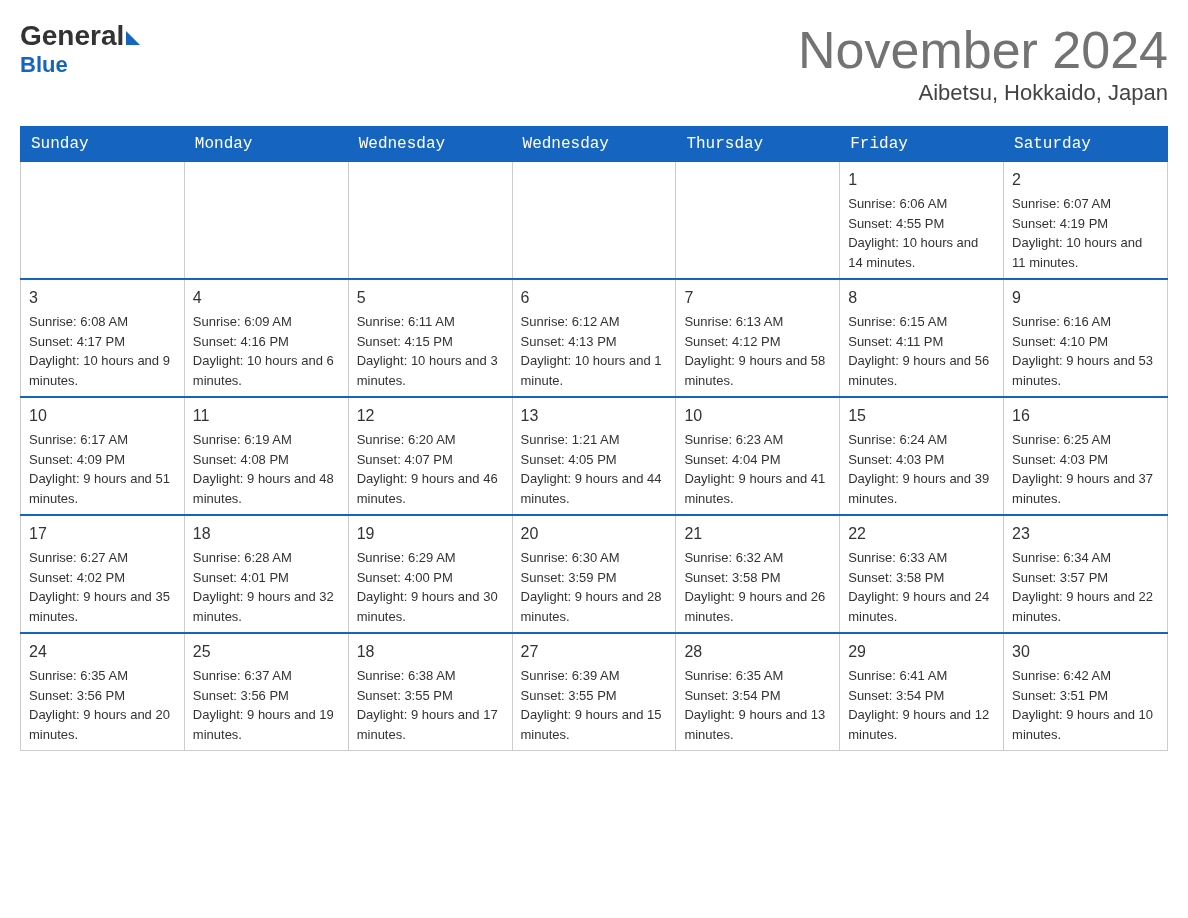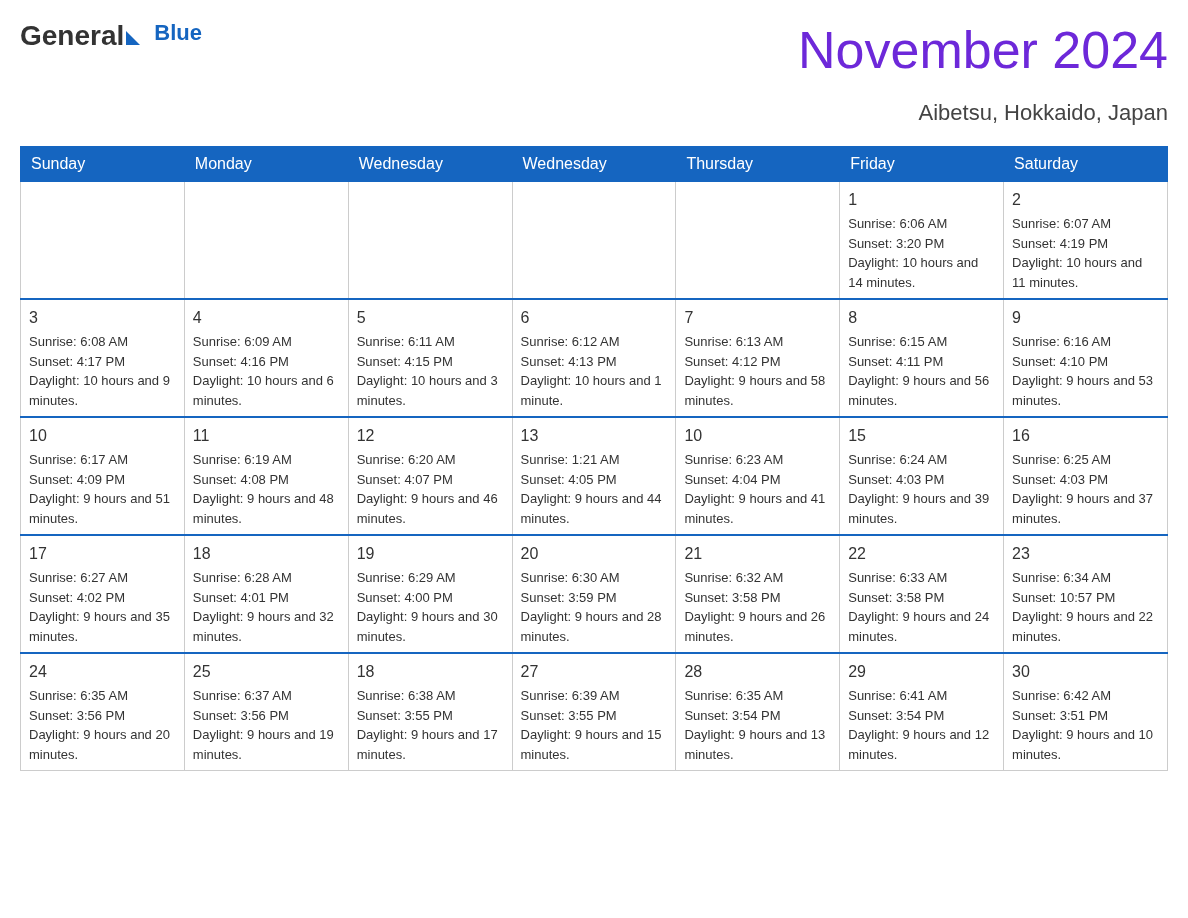--- a/index.html
+++ b/index.html
@@ -11,20 +11,21 @@
       min-height: 918px;
     }
     .header {
       display: flex;
       justify-content: space-between;
       align-items: flex-start;
       margin-bottom: 20px;
     }
     .logo {
       display: flex;
+      flex-direction: column;
       align-items: flex-start;
     }
     .logo-text {
       display: flex;
       align-items: center;
       font-size: 28px;
       font-weight: bold;
       color: #333;
     }
     .logo-general { color: #333; }
@@ -34,47 +35,48 @@
       border-left: 14px solid #1565c0;
       border-top: 14px solid transparent;
       border-bottom: 0px solid transparent;
       margin-left: 2px;
       margin-top: 4px;
     }
     .logo-sub {
       font-size: 22px;
       font-weight: bold;
       color: #1565c0;
-      margin-left: 14px;
+      margin-left: 0;
     }
     .title-section {
       text-align: right;
     }
     .month-title {
       font-size: 52px;
       font-weight: normal;
-      color: #6d28d9;
+      color: #737373;
     }
     .location {
       font-size: 22px;
       color: #444;
-      margin-top: 20px;
+      margin-top: 0;
     }
     .calendar {
       width: 100%;
       border-collapse: collapse;
     }
     .calendar thead th {
       background-color: #1565c0;
       color: #fff;
       padding: 8px 10px;
       font-size: 16px;
       font-weight: normal;
       text-align: left;
       border: 1px solid #1565c0;
+      font-family: Liberation Mono, monospace;
     }
     .calendar tbody td {
       border: 1px solid #ccc;
       vertical-align: top;
       padding: 6px 8px;
       width: calc(100% / 7);
       min-height: 110px;
       height: 110px;
     }
     .cell-content { font-size: 13px; color: #333; line-height: 1.5; }
@@ -120,21 +122,21 @@
       </tr>
   </thead>
   <tbody id="calendar-body">
   <tr>
         <td class="empty-cell"></td>
         <td class="empty-cell"></td>
         <td class="empty-cell"></td>
         <td class="empty-cell"></td>
         <td class="empty-cell"></td>
         <td>
-          <div class="cell-content"><span class="day-number">1</span><span>Sunrise: 6:06 AM</span><br><span>Sunset: 3:20 PM</span><br><span>Daylight: 10 hours and 14 minutes.</span></div>
+          <div class="cell-content"><span class="day-number">1</span><span>Sunrise: 6:06 AM</span><br><span>Sunset: 4:55 PM</span><br><span>Daylight: 10 hours and 14 minutes.</span></div>
         </td>
         <td>
           <div class="cell-content"><span class="day-number">2</span><span>Sunrise: 6:07 AM</span><br><span>Sunset: 4:19 PM</span><br><span>Daylight: 10 hours and 11 minutes.</span></div>
         </td>
       </tr>
       <tr class="row-divider">
         <td>
           <div class="cell-content"><span class="day-number">3</span><span>Sunrise: 6:08 AM</span><br><span>Sunset: 4:17 PM</span><br><span>Daylight: 10 hours and 9 minutes.</span></div>
         </td>
         <td>
@@ -192,21 +194,21 @@
         <td>
           <div class="cell-content"><span class="day-number">20</span><span>Sunrise: 6:30 AM</span><br><span>Sunset: 3:59 PM</span><br><span>Daylight: 9 hours and 28 minutes.</span></div>
         </td>
         <td>
           <div class="cell-content"><span class="day-number">21</span><span>Sunrise: 6:32 AM</span><br><span>Sunset: 3:58 PM</span><br><span>Daylight: 9 hours and 26 minutes.</span></div>
         </td>
         <td>
           <div class="cell-content"><span class="day-number">22</span><span>Sunrise: 6:33 AM</span><br><span>Sunset: 3:58 PM</span><br><span>Daylight: 9 hours and 24 minutes.</span></div>
         </td>
         <td>
-          <div class="cell-content"><span class="day-number">23</span><span>Sunrise: 6:34 AM</span><br><span>Sunset: 10:57 PM</span><br><span>Daylight: 9 hours and 22 minutes.</span></div>
+          <div class="cell-content"><span class="day-number">23</span><span>Sunrise: 6:34 AM</span><br><span>Sunset: 3:57 PM</span><br><span>Daylight: 9 hours and 22 minutes.</span></div>
         </td>
       </tr>
       <tr class="row-divider">
         <td>
           <div class="cell-content"><span class="day-number">24</span><span>Sunrise: 6:35 AM</span><br><span>Sunset: 3:56 PM</span><br><span>Daylight: 9 hours and 20 minutes.</span></div>
         </td>
         <td>
           <div class="cell-content"><span class="day-number">25</span><span>Sunrise: 6:37 AM</span><br><span>Sunset: 3:56 PM</span><br><span>Daylight: 9 hours and 19 minutes.</span></div>
         </td>
         <td>

